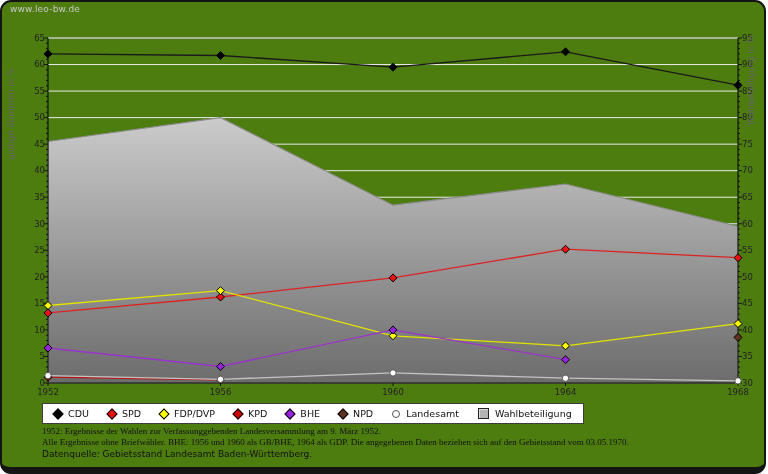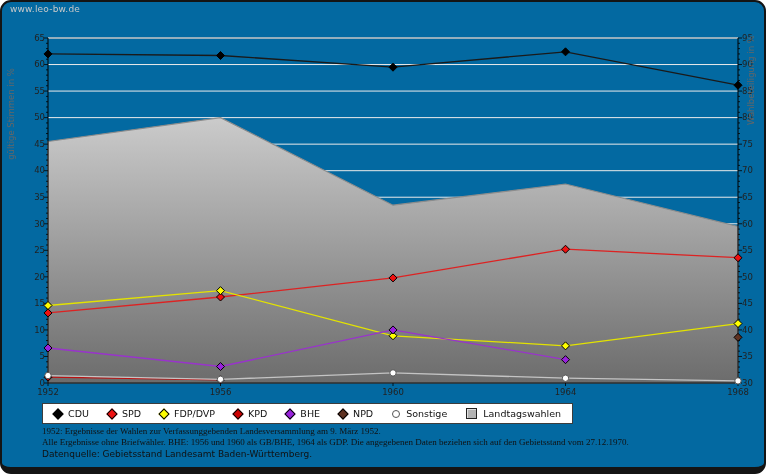--- a/index.html
+++ b/index.html
@@ -1,17 +1,17 @@
 <!DOCTYPE html>
 <html><head>
 <meta charset="utf-8">
 <style>
   html,body{margin:0;padding:0;background:#fff;}
   body{width:768px;height:474px;font-family:"DejaVu Sans","Liberation Sans",sans-serif;overflow:hidden;}
-  #frame{position:relative;width:762px;height:465px;background:#0369a1;border:2px solid #141414;
+  #frame{position:relative;width:762px;height:465px;background:#4d7c0f;border:2px solid #141414;
          border-bottom-width:7px;border-radius:11px;overflow:hidden;}
   #watermark{position:absolute;top:2px;left:8px;font-size:9px;color:#c9c9c9;letter-spacing:.2px;}
   #title{position:absolute;top:3px;left:0;width:100%;text-align:center;font-size:13.5px;color:#111;}
   #chart-host{position:absolute;top:0;left:0;width:762px;height:400px;}
   #legend{position:absolute;left:40px;top:401px;height:13px;display:flex;align-items:center;
           gap:19px;border:1px solid #3c3c3c;background:#fff;padding:3px 11px;}
   .leg-item{display:flex;align-items:center;gap:6px;font-size:9.5px;color:#111;white-space:nowrap;}
   .leg-diamond{width:6px;height:6px;transform:rotate(45deg);border:1px solid #000;display:inline-block;}
   .leg-circle{width:6px;height:6px;border:1px solid #555;border-radius:50%;background:#fff;display:inline-block;}
   .leg-square{width:9px;height:9px;border:1px solid #222;background:#b3b3b3;display:inline-block;
@@ -275,25 +275,25 @@
       <span class="leg-item">
         <span class="leg-diamond" style="background: rgb(153, 34, 221);"></span>
         <span>BHE</span>
       </span>
       <span class="leg-item">
         <span class="leg-diamond" style="background: rgb(95, 50, 34);"></span>
         <span>NPD</span>
       </span>
       <span class="leg-item">
         <span class="leg-circle"></span>
-        <span>Sonstige</span>
+        <span>Landesamt</span>
       </span>
       <span class="leg-item">
         <span class="leg-square"></span>
-        <span>Landtagswahlen</span>
+        <span>Wahlbeteiligung</span>
       </span>
     </div>
   <div id="notes">
     <div>1952: Ergebnisse der Wahlen zur Verfassunggebenden Landesversammlung am 9. März 1952.</div>
-    <div>Alle Ergebnisse ohne Briefwähler. BHE: 1956 und 1960 als GB/BHE, 1964 als GDP. Die angegebenen Daten beziehen sich auf den Gebietsstand vom 27.12.1970.</div>
+    <div>Alle Ergebnisse ohne Briefwähler. BHE: 1956 und 1960 als GB/BHE, 1964 als GDP. Die angegebenen Daten beziehen sich auf den Gebietsstand vom 03.05.1970.</div>
   </div>
   <div id="source">Datenquelle: Gebietsstand Landesamt Baden-Württemberg.</div>
 </div>
 
 </body></html>

